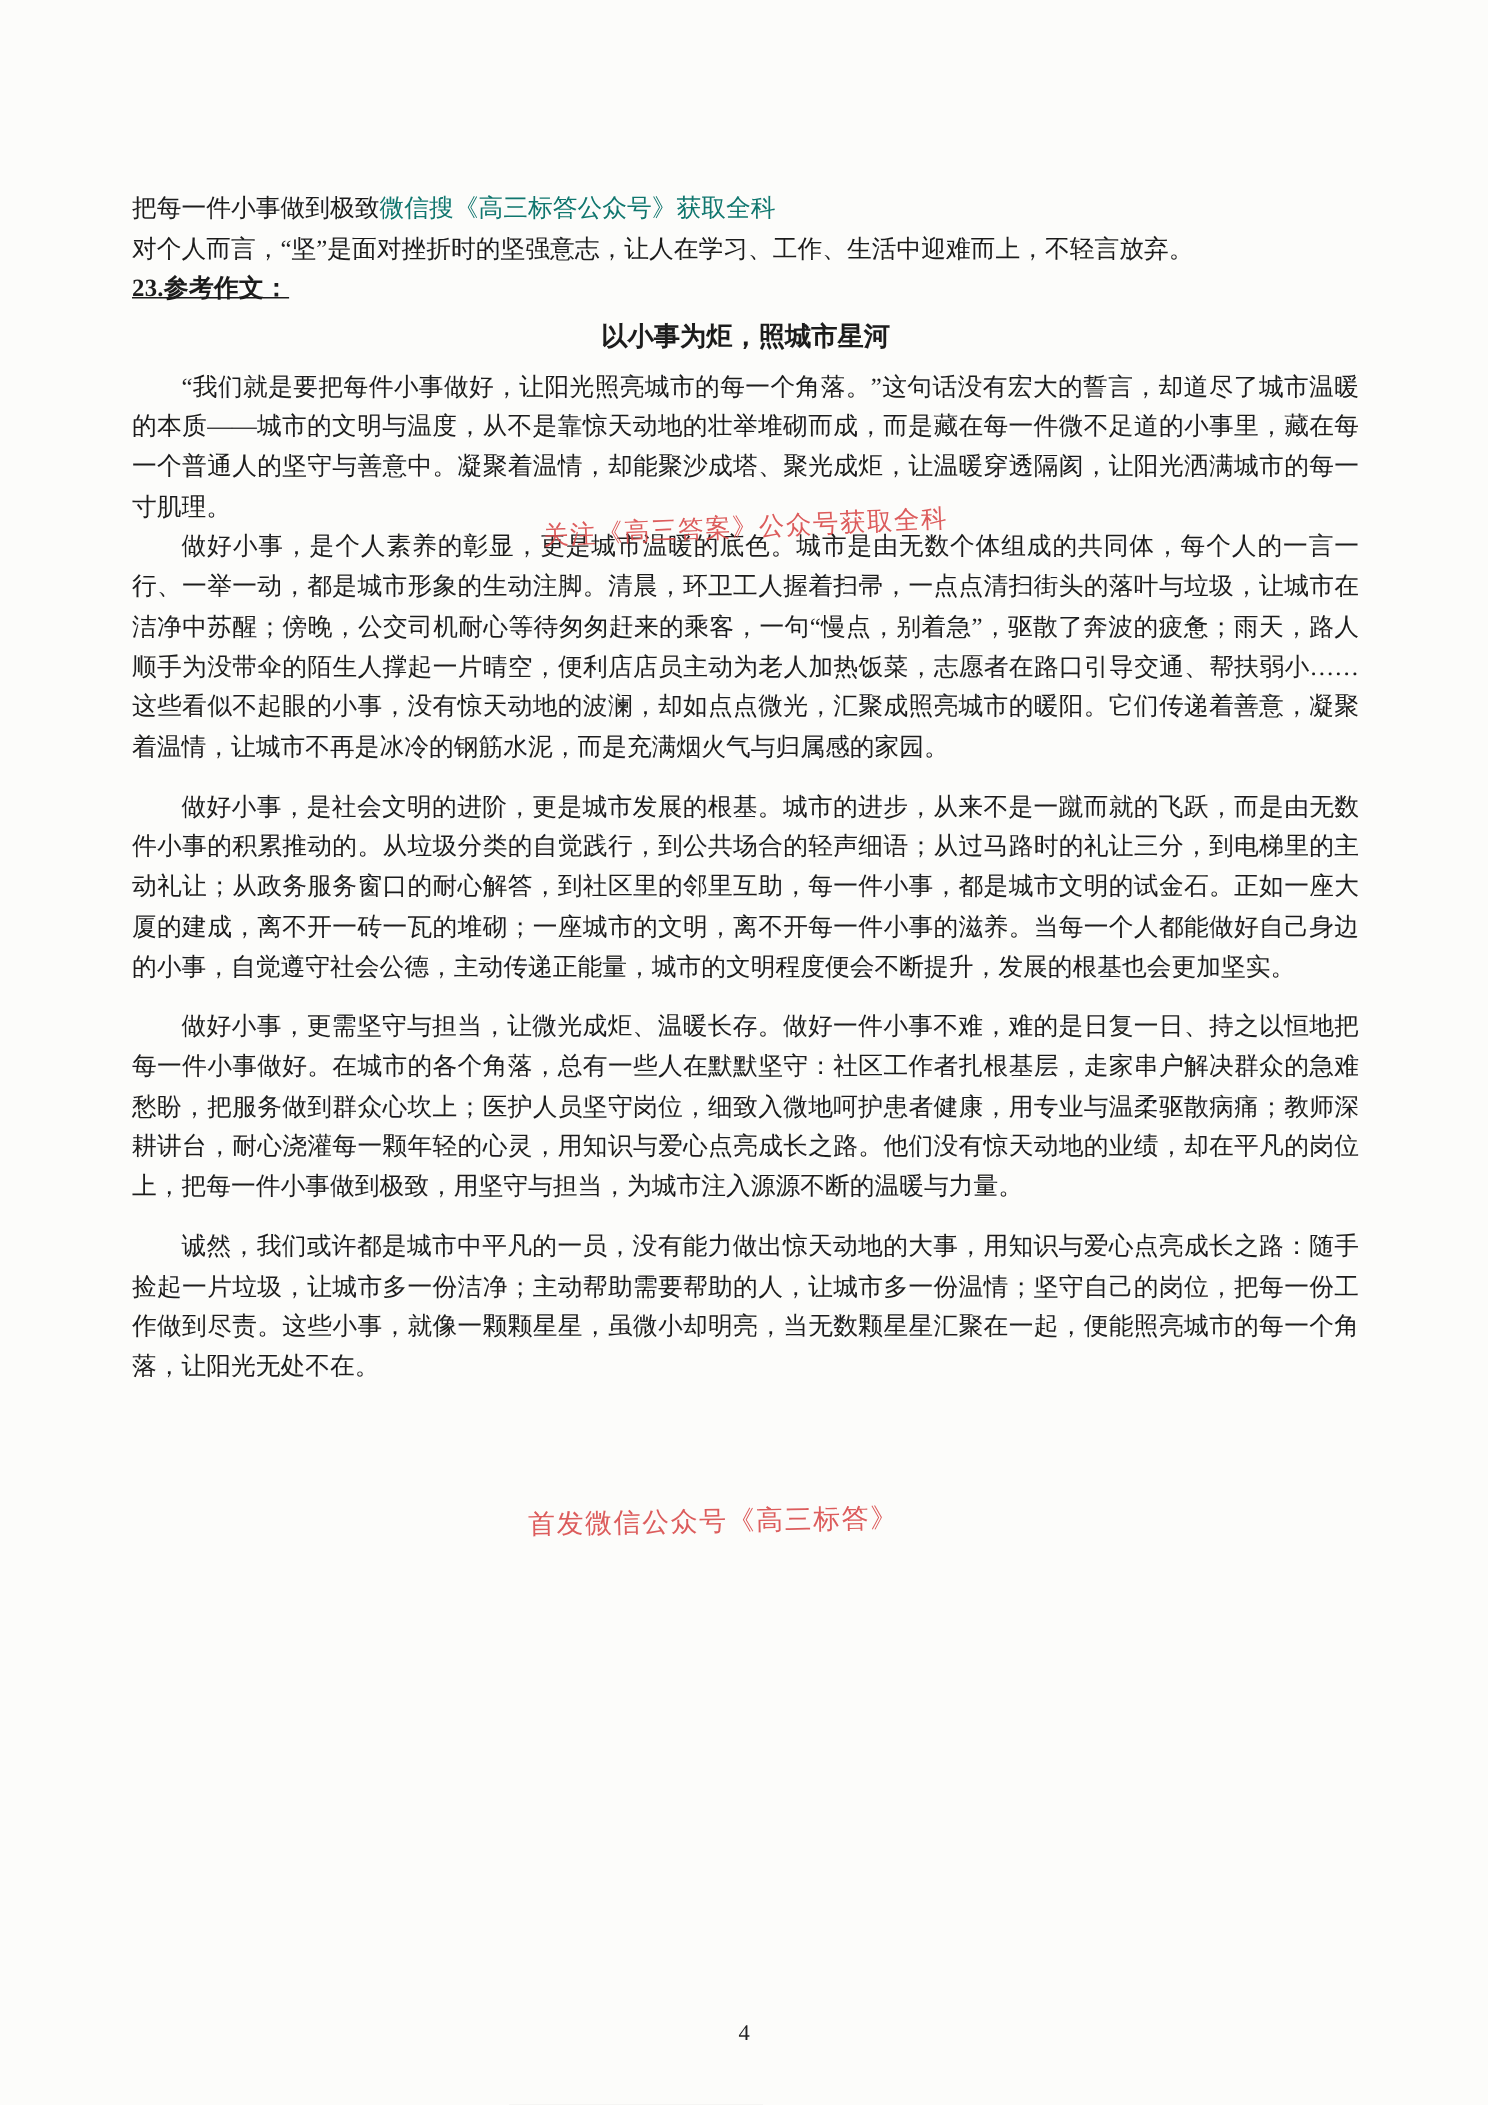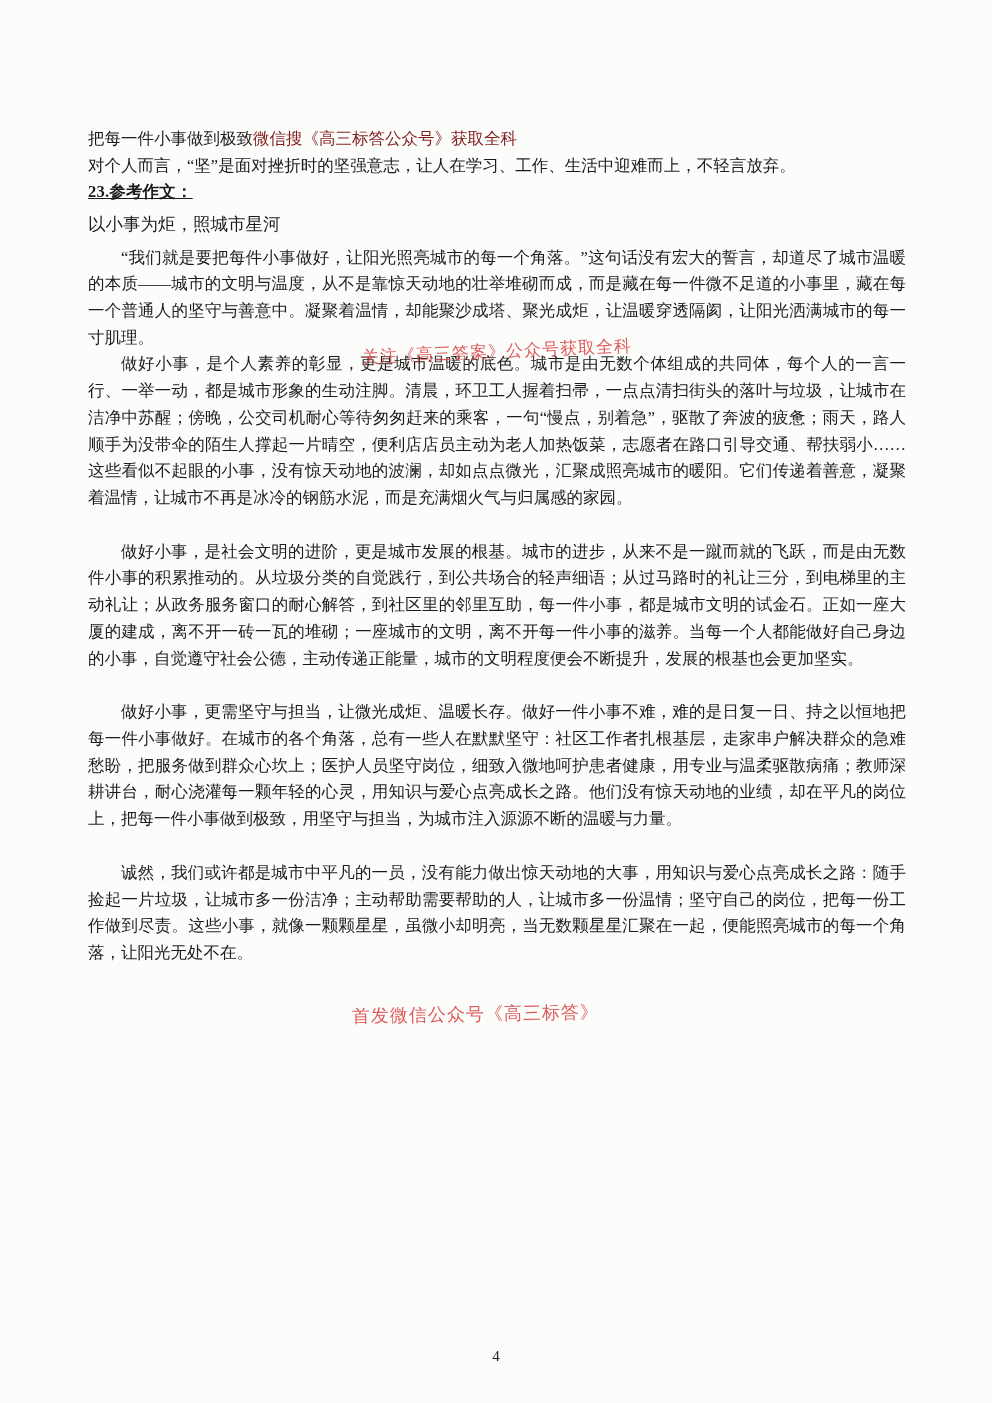--- a/index.html
+++ b/index.html
@@ -16,29 +16,30 @@
     background: #fcfcfa;
     color: #1c1c1c;
   }
   .content {
     padding: 126px 86px 0 88px;
     font-size: 16.5px;
     line-height: 1.62;
     text-align: justify;
   }
   .line { margin: 0; }
-  .gray { color: #7f1d1d; }
+  .gray { color: #0f766e; }
   .item-label { font-weight: 600; letter-spacing: 0.2px; text-decoration: underline; }
   .essay-title {
-    font-weight: normal;
+    text-align: center;
+    font-weight: bold;
     font-size: 17.5px;
     margin: 4px 0 6px 0;
   }
   .para { text-indent: 2em; }
-  .gap { margin-top: 27px; }
+  .gap { margin-top: 13px; }
   .watermark {
     position: absolute;
     color: #d94b4b;
     font-size: 17px;
     white-space: nowrap;
     letter-spacing: 1px;
     opacity: 0.9;
     pointer-events: none;
   }
   .wm1 { left: 362px; top: 340px; transform: rotate(-2.5deg); }

